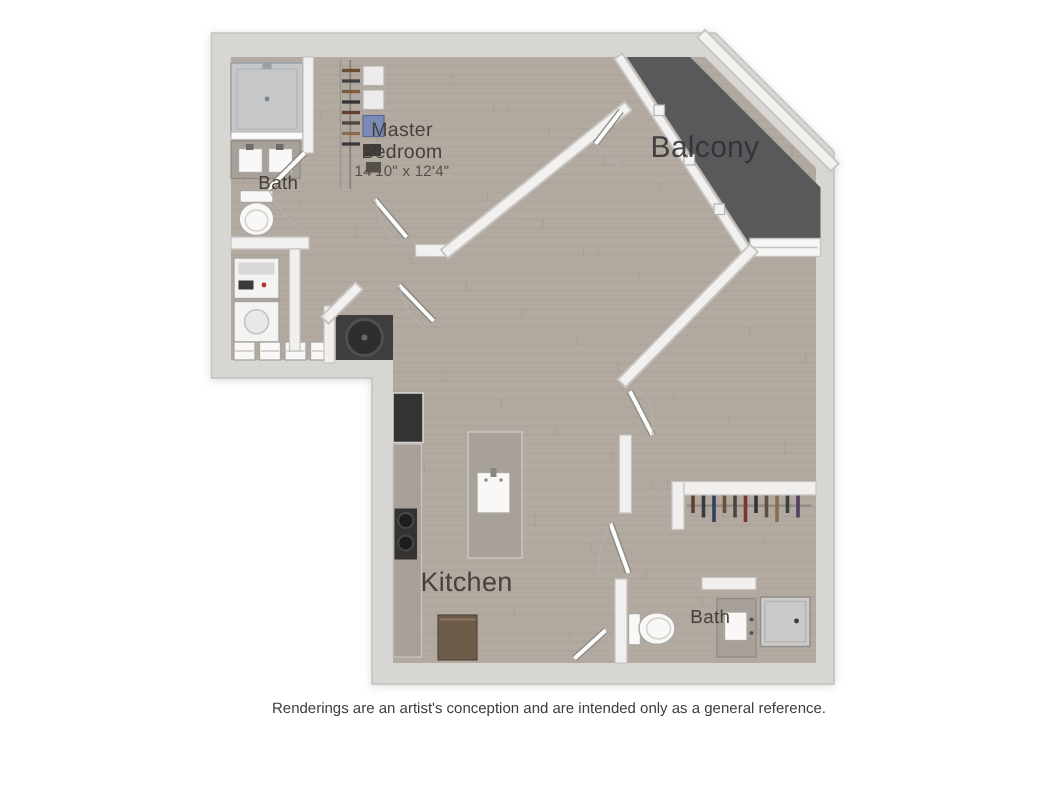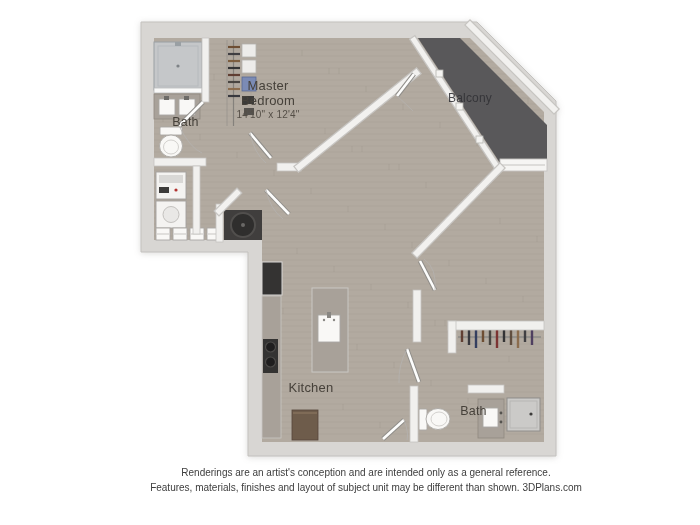--- a/index.html
+++ b/index.html
@@ -10,23 +10,23 @@
   .fixw{fill:#f9f8f6;stroke:#a9a7a4;stroke-width:.9;}
   .diag-u{stroke:#c7c5c2;stroke-linecap:square;}
   .diag-o{stroke:#f2f1ef;stroke-linecap:square;}
   .leaf-u{stroke:#8f8d89;stroke-width:4.6;stroke-linecap:butt;}
   .leaf-o{stroke:#fdfdfc;stroke-width:2.6;}
   .arc{stroke:#b4b2af;stroke-width:1;fill:none;opacity:.8;}
   .label{position:absolute;transform:translate(-50%,-50%);text-align:center;color:#46413a;line-height:1.12;white-space:nowrap;}
   .label .rname{display:block;font-size:13px;letter-spacing:.2px;}
   .label .rdims{display:block;font-size:10px;color:#554f47;margin-top:1px;letter-spacing:.2px;}
   .label.wrap{white-space:normal;width:84px;}
-  .label.big .rname{font-size:13px;}
+  .label.big .rname{font-size:18px;}
   .label.small .rname{font-size:12.5px;padding-left:25px;}
-  .label.balcony .rname{font-size:12px;color:#313135;opacity:.88;}
+  .label.balcony .rname{font-size:20px;color:#313135;opacity:.88;}
   .disclaimer{position:absolute;left:0;right:0;top:465px;text-align:center;font-size:10px;color:#3d3d3d;line-height:15px;margin-left:32px;}
 </style>
 </head>
 <body>
 
 <div class="stage">
 
 <svg id="plan" width="700" height="525" viewBox="0 0 700 525">
   <defs>
     <clipPath id="floorClip">
@@ -400,15 +400,14 @@
   </div>
   <div class="label small" style="left:461px;top:411px">
     <span class="rname">Bath</span>
   </div>
   <div class="label big" style="left:311px;top:388px">
     <span class="rname">Kitchen</span>
   </div>
 
   <div class="disclaimer">
     <div>Renderings are an artist's conception and are intended only as a general reference.</div>
-    <div>Features, materials, finishes and layout of subject unit may be different than shown. 3DPlans.com</div>
   </div>
 </div>
 
 </body></html>

